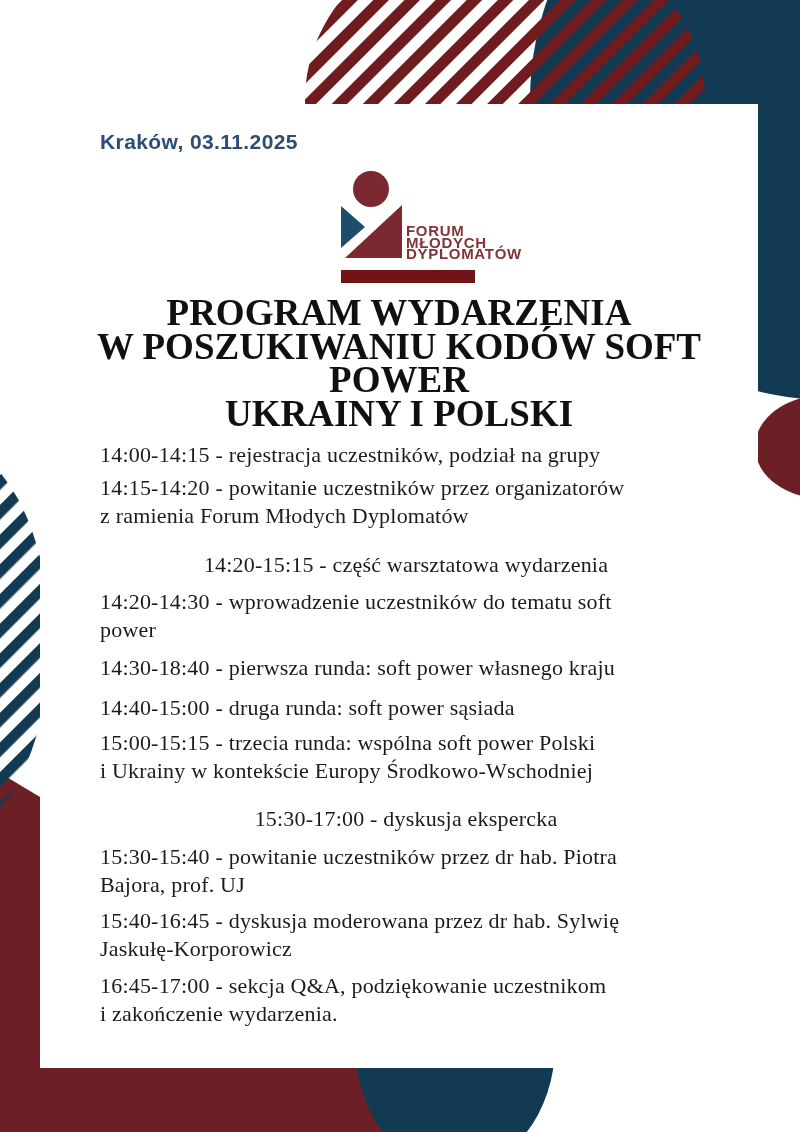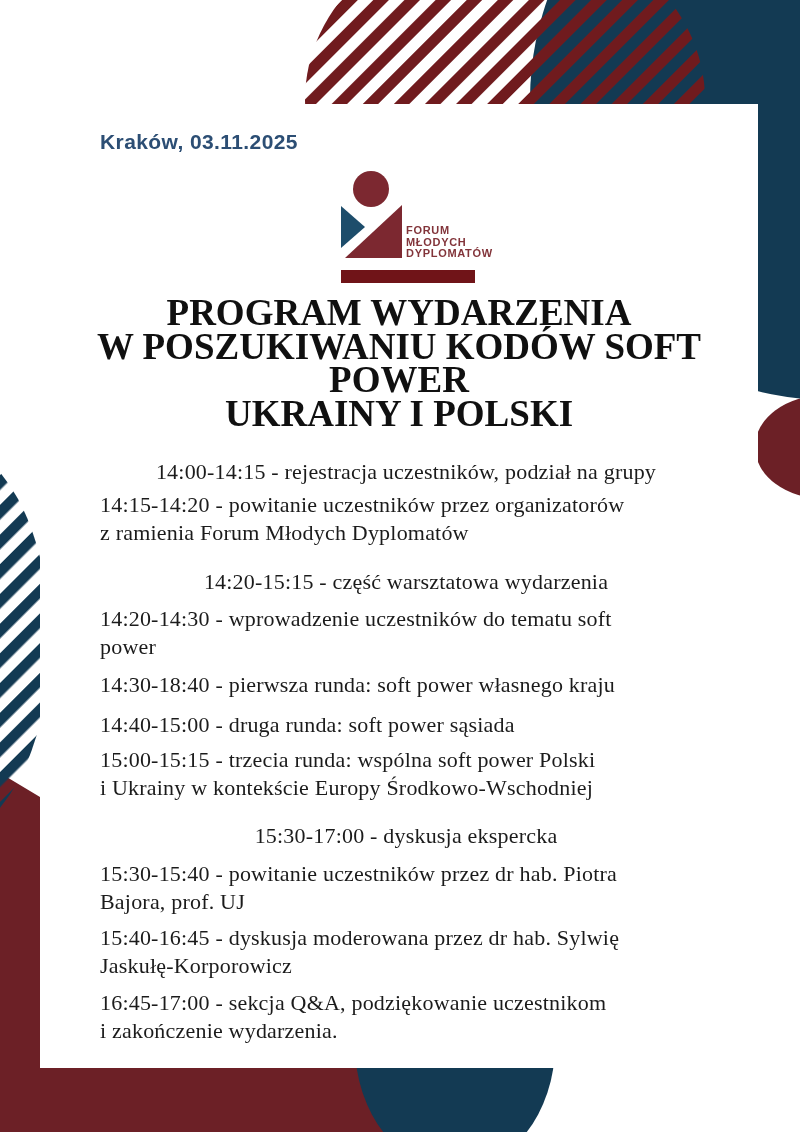--- a/index.html
+++ b/index.html
@@ -37,21 +37,21 @@
 
   .logo{position:absolute;left:335px;top:168px;width:160px;height:120px;}
   .logo-head{
     position:absolute;left:18px;top:3px;width:36px;height:36px;
     border-radius:50%;background:var(--logo-maroon);
   }
   .logo-tris{position:absolute;left:0;top:35px;}
   .logo-word{
     position:absolute;left:71px;top:57px;
     font-family:"Liberation Sans", sans-serif;
-    font-weight:bold;font-size:11px;line-height:11.5px;
+    font-weight:bold;font-size:15px;line-height:11.5px;
     letter-spacing:.7px;color:var(--logo-text);
   }
   .logo-bar{
     position:absolute;left:6px;top:102px;width:134px;height:13px;
     background:var(--maroon-dark);
   }
 
   .poster-title{
     position:absolute;left:40px;top:296px;width:718px;
     text-align:center;
@@ -118,21 +118,21 @@
 
     <div class="poster-title">
 
     <div class="title-line">PROGRAM WYDARZENIA</div>
         <div class="title-line">W POSZUKIWANIU KODÓW SOFT POWER</div>
         <div class="title-line">UKRAINY I POLSKI</div>
       </div>
 
     <div class="schedule">
 
-    <div class="sched-line" style="margin-top: 17px; text-align: center;">14:00-14:15 - rejestracja uczestników, podział na grupy</div>
+    <div class="sched-line" style="margin-top: 0px; text-align: left;">14:00-14:15 - rejestracja uczestników, podział na grupy</div>
         <div class="sched-line" style="margin-top: 5px; text-align: left;">14:15-14:20 - powitanie uczestników przez organizatorów</div>
         <div class="sched-line" style="margin-top: 0px; text-align: left;">z ramienia Forum Młodych Dyplomatów</div>
         <div class="sched-line" style="margin-top: 21px; text-align: center;">14:20-15:15 - część warsztatowa wydarzenia</div>
         <div class="sched-line" style="margin-top: 9px; text-align: left;">14:20-14:30 - wprowadzenie uczestników do tematu soft</div>
         <div class="sched-line" style="margin-top: 0px; text-align: left;">power</div>
         <div class="sched-line" style="margin-top: 10px; text-align: left;">14:30-18:40 - pierwsza runda: soft power własnego kraju</div>
         <div class="sched-line" style="margin-top: 12px; text-align: left;">14:40-15:00 - druga runda: soft power sąsiada</div>
         <div class="sched-line" style="margin-top: 7px; text-align: left;">15:00-15:15 - trzecia runda: wspólna soft power Polski</div>
         <div class="sched-line" style="margin-top: 0px; text-align: left;">i Ukrainy w kontekście Europy Środkowo-Wschodniej</div>
         <div class="sched-line" style="margin-top: 20px; text-align: center;">15:30-17:00 - dyskusja ekspercka</div>

